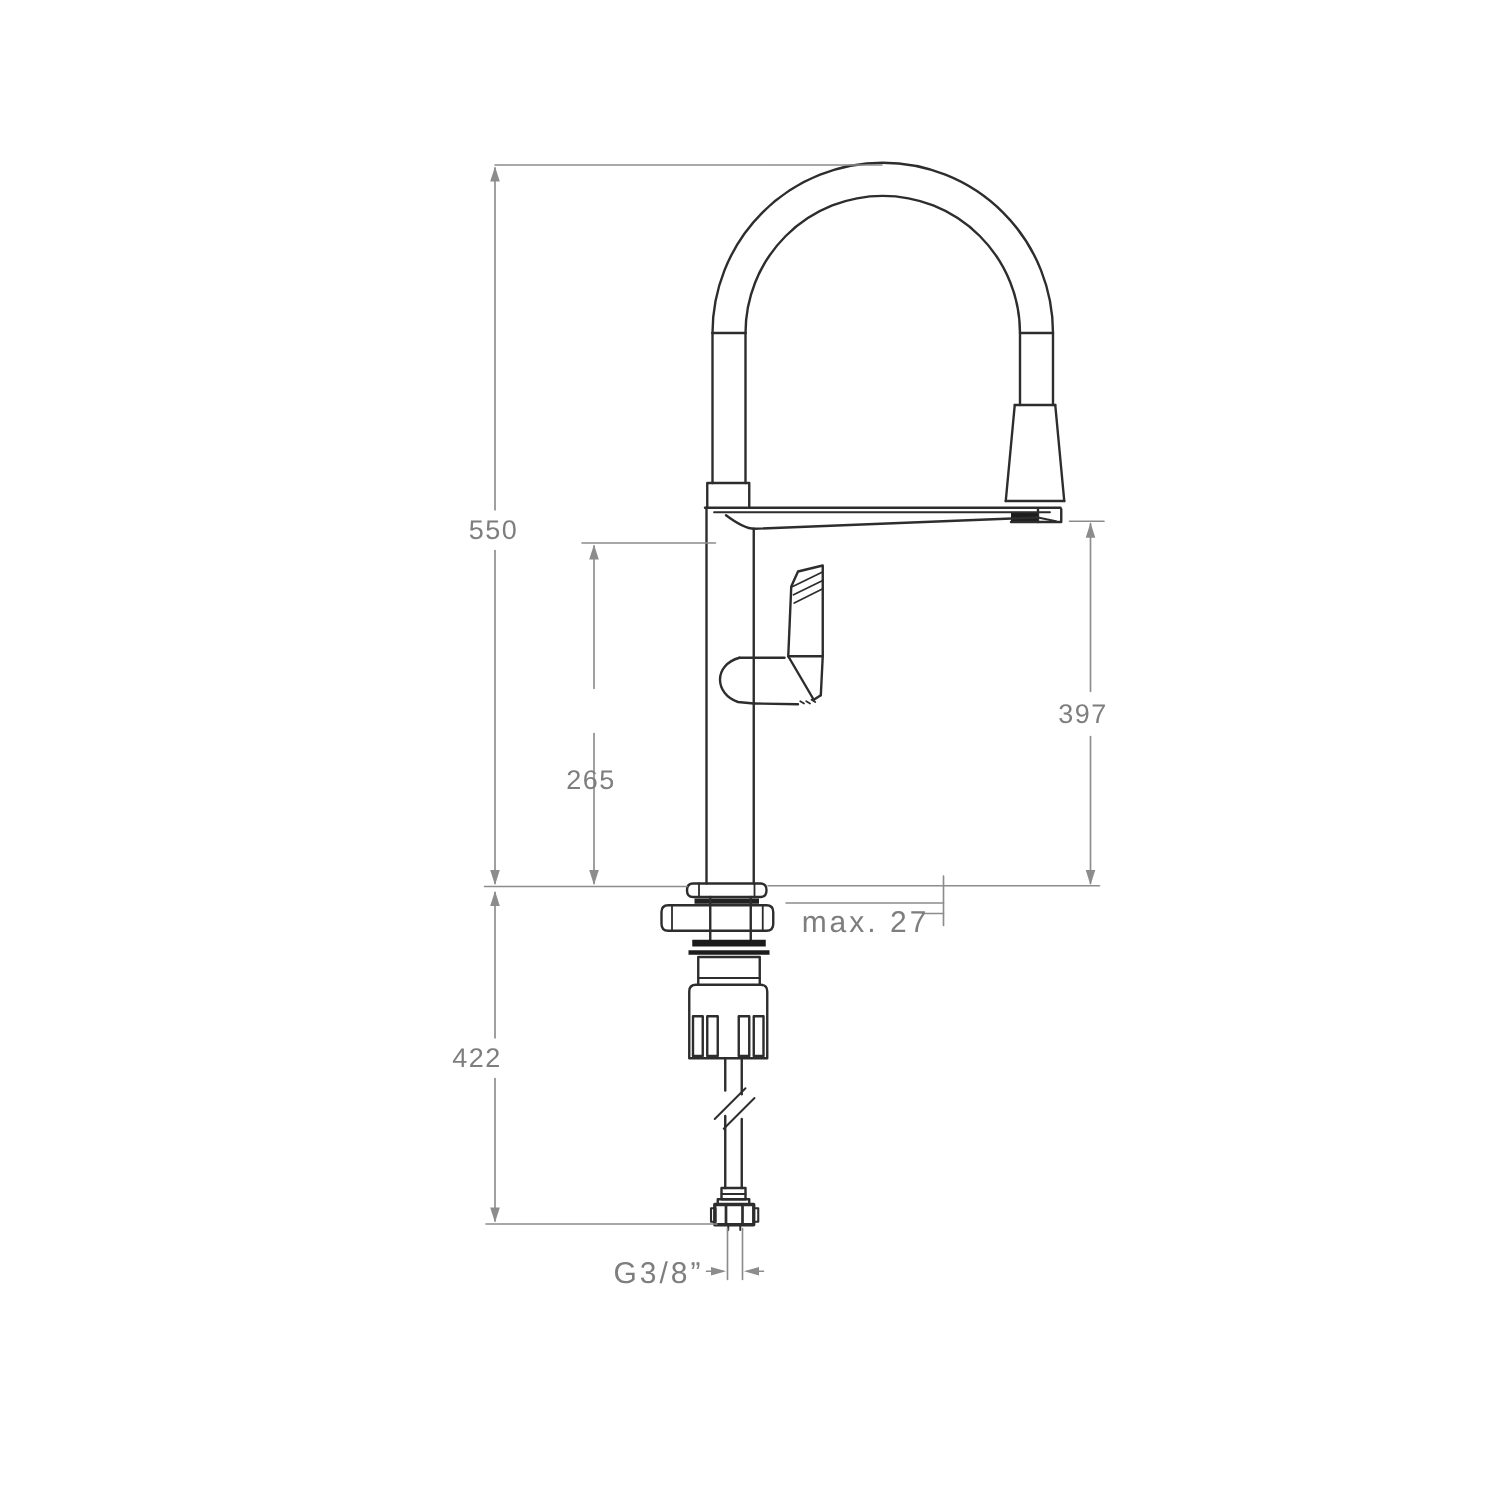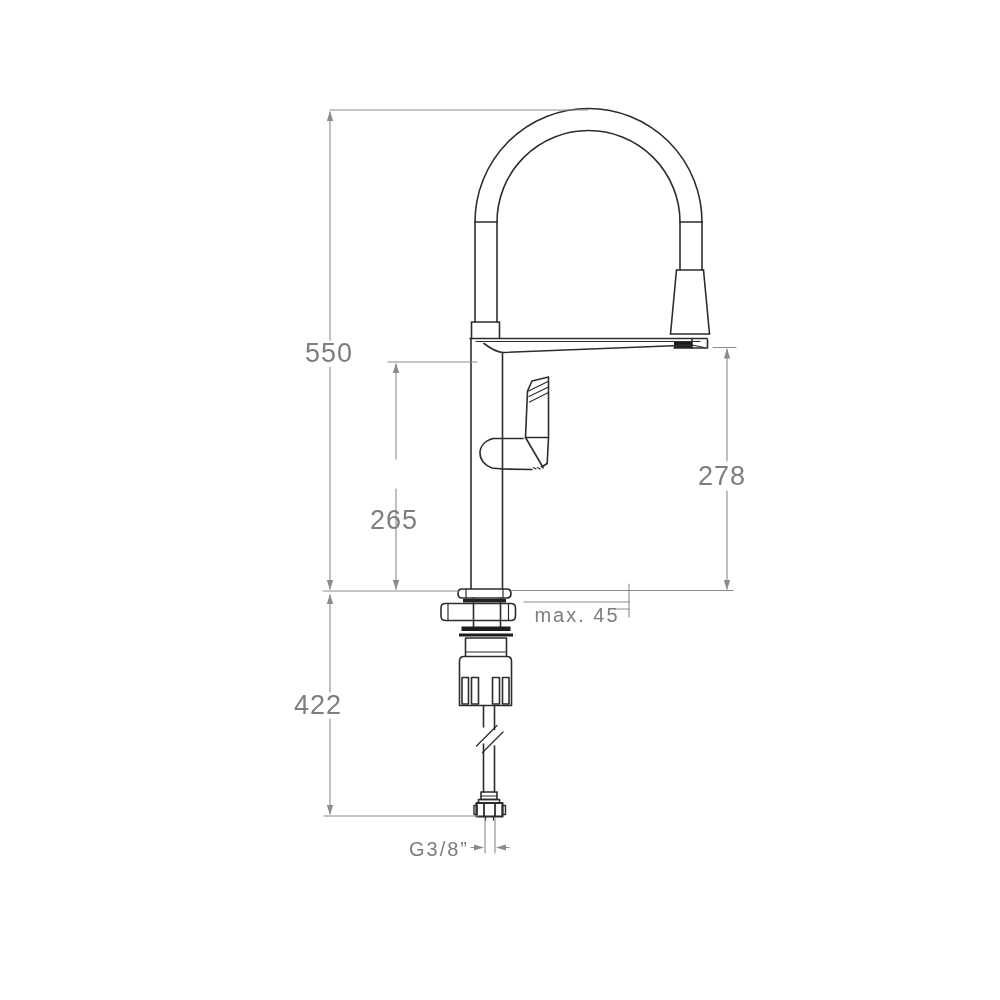--- a/index.html
+++ b/index.html
@@ -17,21 +17,21 @@
   }
   #drawing-svg {
     position: absolute;
     left: 0;
     top: 0;
   }
   .dim-label {
     position: absolute;
     transform: translate(-50%, -50%);
     color: #7e7e7e;
-    font-size: 27px;
+    font-size: 18px;
     letter-spacing: 1px;
     white-space: nowrap;
     line-height: 1;
   }
   .dim-label.small {
     font-size: 20px;
     letter-spacing: 2px;
   }
 </style>
 </head>
@@ -199,20 +199,20 @@
         <path d="M484,847.5 L474,844.6 V850.4 Z" fill="#8c8c8c" stroke="none"></path>
         <path d="M496,847.5 L506,844.6 V850.4 Z" fill="#8c8c8c" stroke="none"></path>
       </g>
     </g>
   </svg>
 
   <div class="dim-label" style="left:329px; top:353px;">550</div>
 
   <div class="dim-label" style="left:394px; top:474px;margin-top:46px;">265</div>
 
-  <div class="dim-label" style="left:722px; top:476px;">278</div>
-
-  <div class="dim-label small" style="left:577px; top:615px;">max. 45</div>
+  <div class="dim-label" style="left:722px; top:476px;">397</div>
+
+  <div class="dim-label small" style="left:577px; top:615px;">max. 27</div>
 
   <div class="dim-label" style="left:318px; top:705px;">422</div>
 
   <div class="dim-label small" style="left:439px; top:849px;">G3/8”</div>
 </div>
 
 </body></html>

